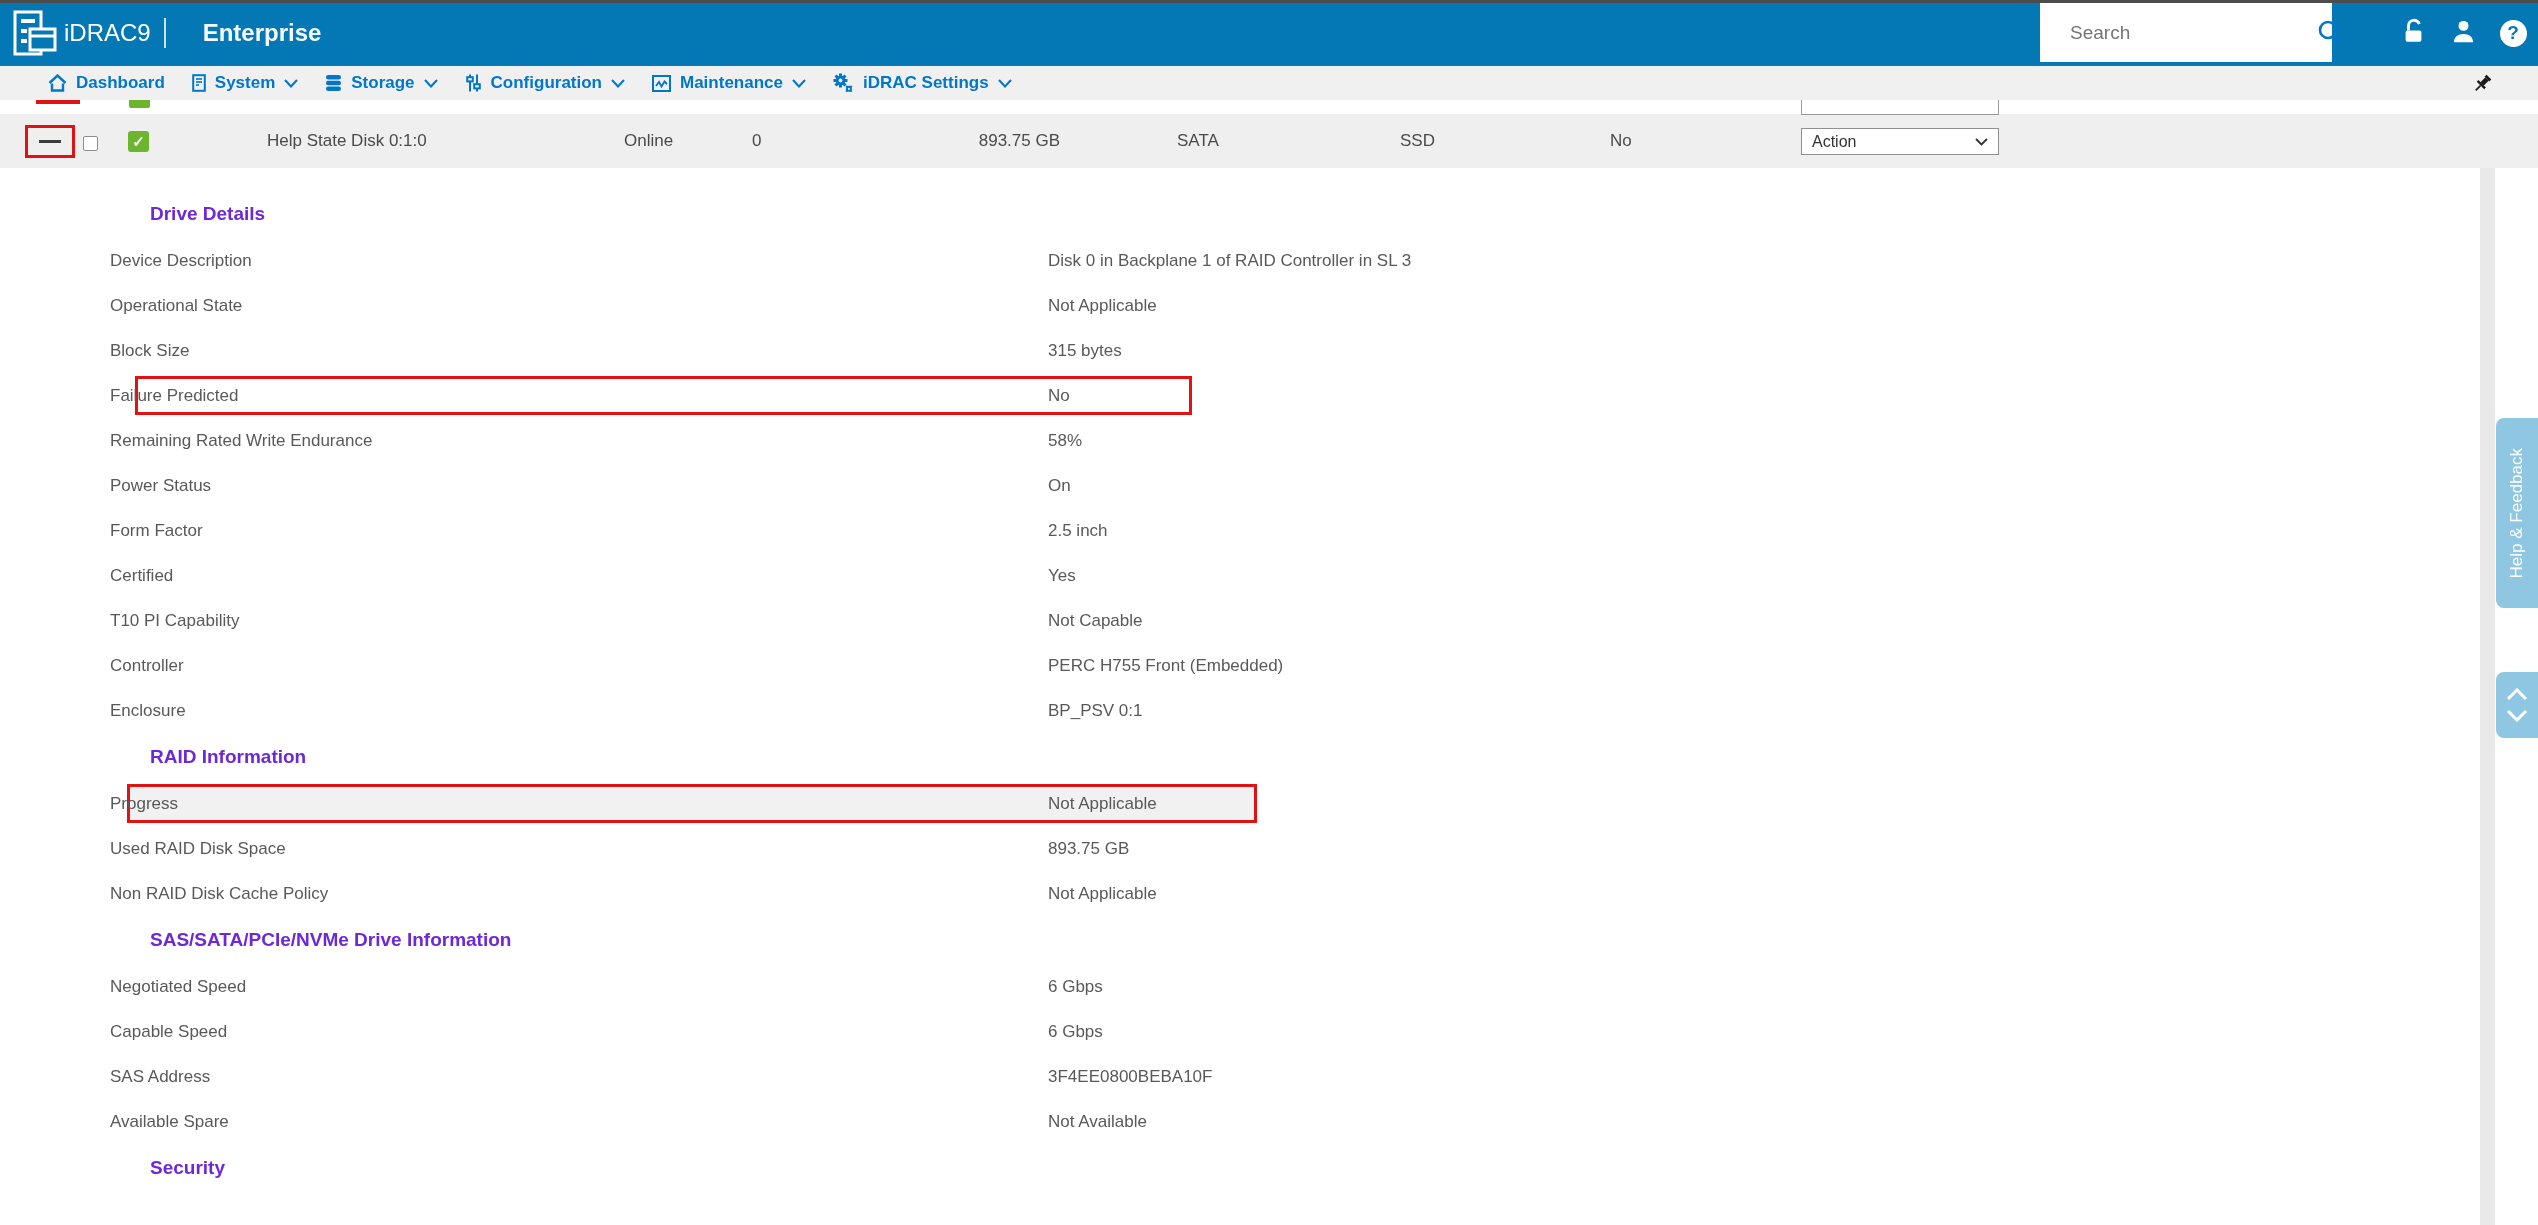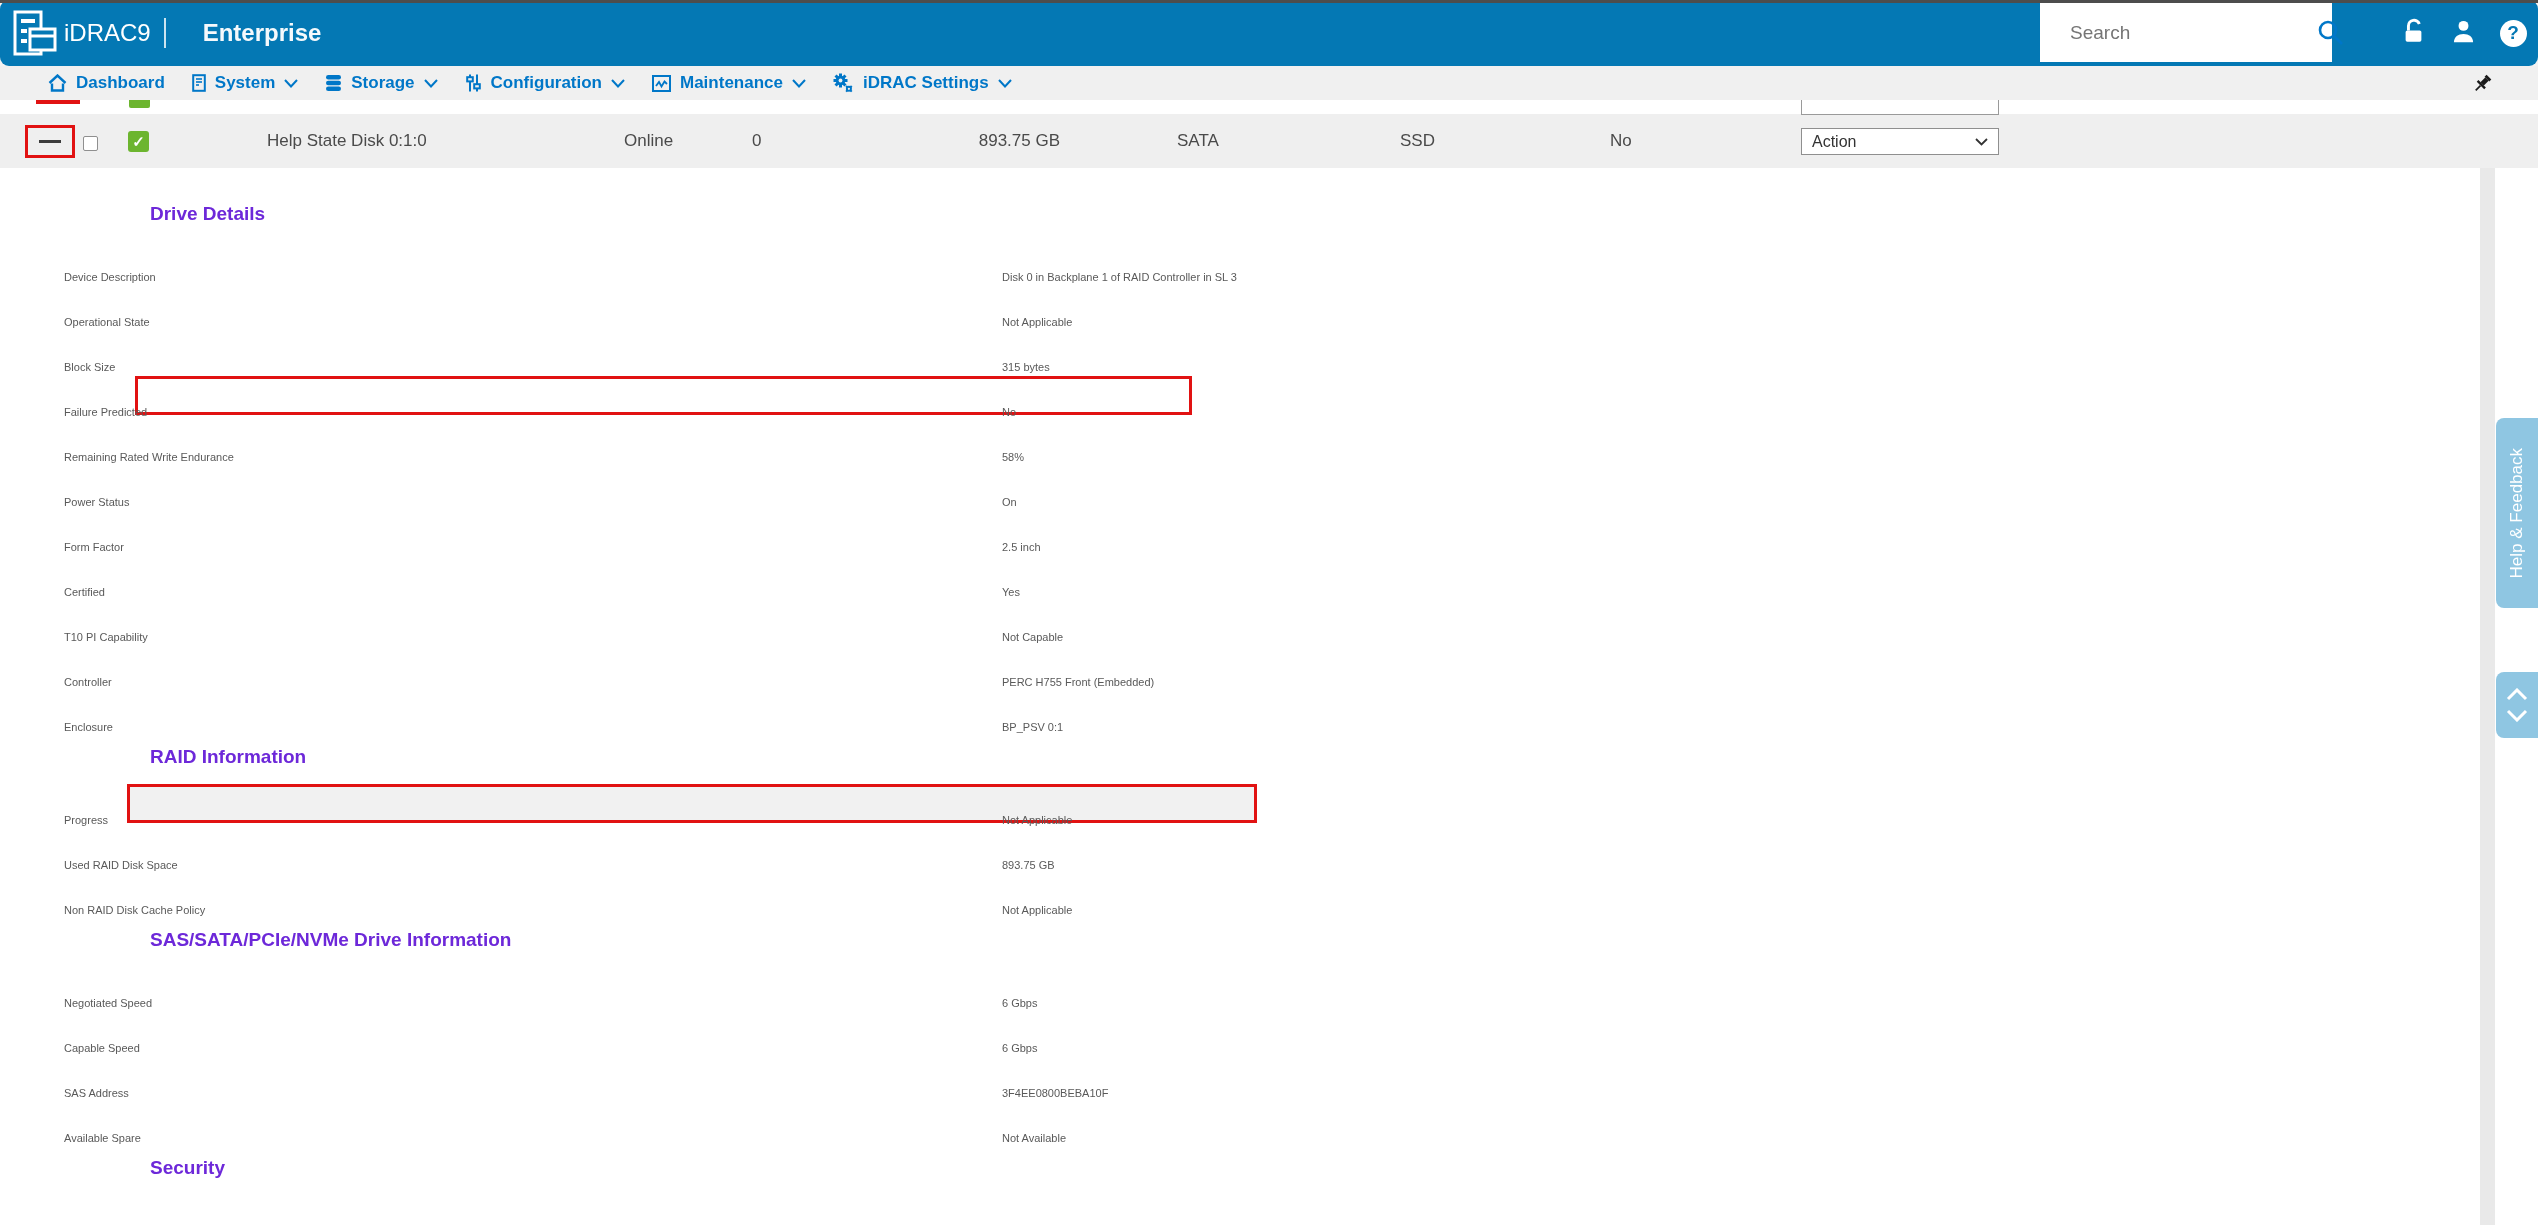--- a/index.html
+++ b/index.html
@@ -16,21 +16,21 @@
   }
   *{box-sizing:border-box;}
   html,body{margin:0;padding:0;}
   body{
     width:2538px;height:1225px;overflow:hidden;position:relative;
     background:var(--page-bg);
     font-family:"Liberation Sans", sans-serif;
   }
   
   .top-border{position:absolute;top:0;left:0;width:2538px;height:3px;background:#4d4d4d;z-index:6;}
-  .topbar{position:absolute;top:0;left:0;width:2538px;height:66px;background:var(--header-blue);z-index:5;border-radius:9px;}
+  .topbar{position:absolute;top:0;left:0;width:2538px;height:66px;background:var(--header-blue);z-index:5;}
   .logo{position:absolute;left:12px;top:10px;}
   .brand{position:absolute;left:64px;top:0;height:66px;display:flex;align-items:center;color:#fff;font-size:24px;}
   .brand .sep{width:2px;height:30px;background:rgba(255,255,255,.8);margin:0 13px;}
   .brand .edition{font-weight:bold;opacity:.96;margin-left:24px;}
   .search-box{position:absolute;left:2040px;top:3px;width:292px;height:59px;background:#fff;display:flex;align-items:center;}
   .search-box input{flex:1;border:none;outline:none;font-size:19px;color:#444;padding-left:30px;background:transparent;font-family:"Liberation Sans",sans-serif;}
   .search-box input::placeholder{color:#757575;opacity:1;}
   .search-box .mag{margin-right:16px;display:flex;}
   .topbar-icons{position:absolute;left:2388px;top:0;width:150px;height:66px;display:flex;align-items:center;justify-content:space-around;z-index:6;}
   .help-circle{width:27px;height:27px;border-radius:50%;background:#fff;color:var(--header-blue);font-weight:bold;font-size:19px;display:flex;align-items:center;justify-content:center;}
@@ -48,21 +48,21 @@
   .drive-row{position:absolute;top:114px;left:0;width:2538px;height:54px;background:var(--row-bg);z-index:1;font-size:17px;color:var(--text-dark);}
   .drive-row .cell{position:absolute;top:0;height:54px;line-height:54px;white-space:nowrap;}
   .collapse-annot{position:absolute;left:25px;top:11px;width:50px;height:33px;border:3px solid var(--annot-red);display:flex;align-items:center;justify-content:center;background:transparent;}
   .collapse-btn{width:22px;height:3px;background:#3c3c3c;cursor:pointer;}
   .row-checkbox{position:absolute;left:83px;top:22px;width:15px;height:15px;background:#fff;border:1px solid #8f8f8f;border-radius:2px;cursor:pointer;}
   .status-ok{position:absolute;left:128px;top:17px;width:21px;height:21px;background:var(--status-green);border-radius:3px;color:#fff;font-size:15px;font-weight:bold;display:flex;align-items:center;justify-content:center;}
   .action-select{position:absolute;left:1801px;top:14px;width:198px;height:27px;background:#fff;border:1px solid #8f8f8f;display:flex;align-items:center;justify-content:space-between;padding:0 10px;font-size:16px;color:#333;cursor:pointer;}
   
   .details-panel{position:absolute;top:168px;left:0;width:2538px;height:1057px;background:#fff;padding-top:22px;overflow:hidden;z-index:1;}
   .section-title{height:48px;display:flex;align-items:center;padding-left:150px;font-size:19px;font-weight:bold;color:#6d28d9;}
-  .kv-row{height:45px;display:flex;align-items:flex-end;padding-left:64px;position:relative;font-size:11px;color:var(--text-mid);}
+  .kv-row{height:45px;display:flex;align-items:center;padding-left:110px;position:relative;font-size:17px;color:var(--text-mid);}
   .kv-label{width:938px;position:relative;z-index:1;}
   .kv-value{position:relative;z-index:1;}
   .annot-box{position:absolute;top:3px;height:39px;border:3px solid var(--annot-red);z-index:0;pointer-events:none;}
   .annot-box.shaded{background:#f1f1f1;}
   .section-drive-details .annot-box{left:135px;width:1057px;}
   .section-raid-information .annot-box{left:127px;width:1130px;}
   
   .right-margin{position:absolute;right:0;top:168px;width:43px;height:1057px;background:#fff;z-index:2;}
   .scroll-gutter{position:absolute;right:43px;top:168px;width:15px;height:1057px;background:#e9e9e9;z-index:2;}
   .help-tab{position:absolute;right:0;top:418px;width:42px;height:190px;background:var(--help-blue);border-radius:8px 0 0 8px;display:flex;align-items:center;justify-content:center;cursor:pointer;z-index:3;}

